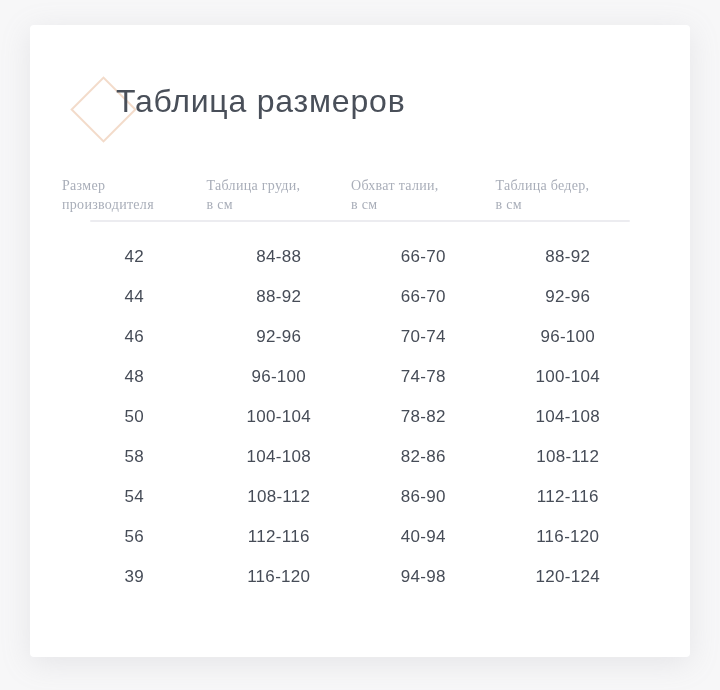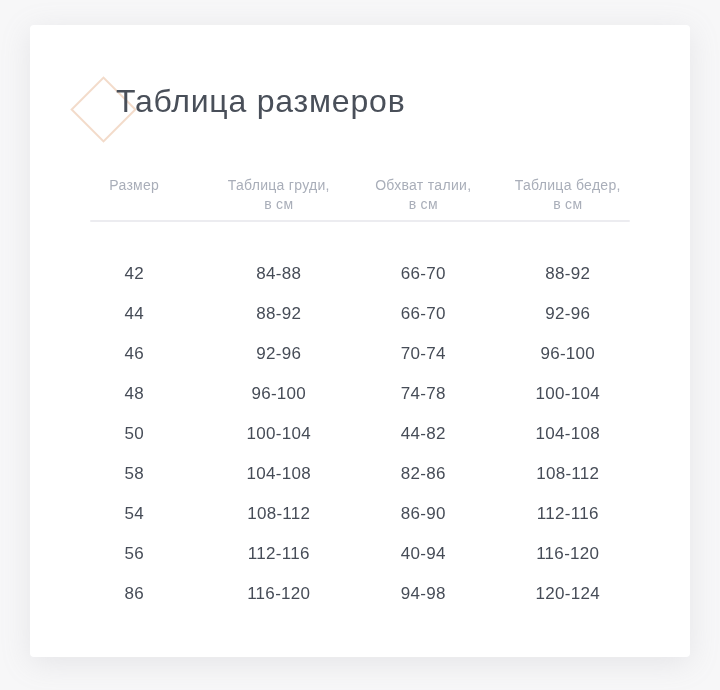--- a/index.html
+++ b/index.html
@@ -54,35 +54,35 @@
     position: absolute;
     left: 32px;
     top: 151px;
     width: 578px;
   }
   .thead {
     display: grid;
     grid-template-columns: repeat(4, 1fr);
   }
   .th {
-    text-align: center;
     font-size: 14px;
     line-height: 19px;
     font-weight: 400;
     letter-spacing: 0.3px;
     color: #a9aeb9;
+    font-family: Liberation Serif, serif;
   }
   .divider {
     height: 2px;
     background: #ececf0;
     margin: 6px 10px 0 28px;
     border-radius: 1px;
   }
   .tbody {
-    padding-top: 32px;
+    padding-top: 15px;
   }
   .trow {
     display: grid;
     grid-template-columns: repeat(4, 1fr);
     height: 40px;
     align-items: center;
   }
   .cell {
     text-align: center;
     font-size: 17px;
@@ -99,20 +99,21 @@
   <div class="title-wrap">
     <div class="diamond"></div>
     <h1 class="page-title">Таблица размеров</h1>
   </div>
 
   <div class="size-table">
 
     <div class="thead">
       <div class="th">
         <div>Размер</div>
+        <div>производителя</div>
       </div>
       <div class="th">
         <div>Таблица груди,</div>
         <div>в см</div>
       </div>
       <div class="th">
         <div>Обхват талии,</div>
         <div>в см</div>
       </div>
       <div class="th">
@@ -149,21 +150,21 @@
       <div class="trow">
         <div class="cell">48</div>
         <div class="cell">96-100</div>
         <div class="cell">74-78</div>
         <div class="cell">100-104</div>
       </div>
 
       <div class="trow">
         <div class="cell">50</div>
         <div class="cell">100-104</div>
-        <div class="cell">44-82</div>
+        <div class="cell">78-82</div>
         <div class="cell">104-108</div>
       </div>
 
       <div class="trow">
         <div class="cell">58</div>
         <div class="cell">104-108</div>
         <div class="cell">82-86</div>
         <div class="cell">108-112</div>
       </div>
 
@@ -175,21 +176,21 @@
       </div>
 
       <div class="trow">
         <div class="cell">56</div>
         <div class="cell">112-116</div>
         <div class="cell">40-94</div>
         <div class="cell">116-120</div>
       </div>
 
       <div class="trow">
-        <div class="cell">86</div>
+        <div class="cell">39</div>
         <div class="cell">116-120</div>
         <div class="cell">94-98</div>
         <div class="cell">120-124</div>
       </div>
 
     </div>
   </div>
 </div>
 
 </body></html>

